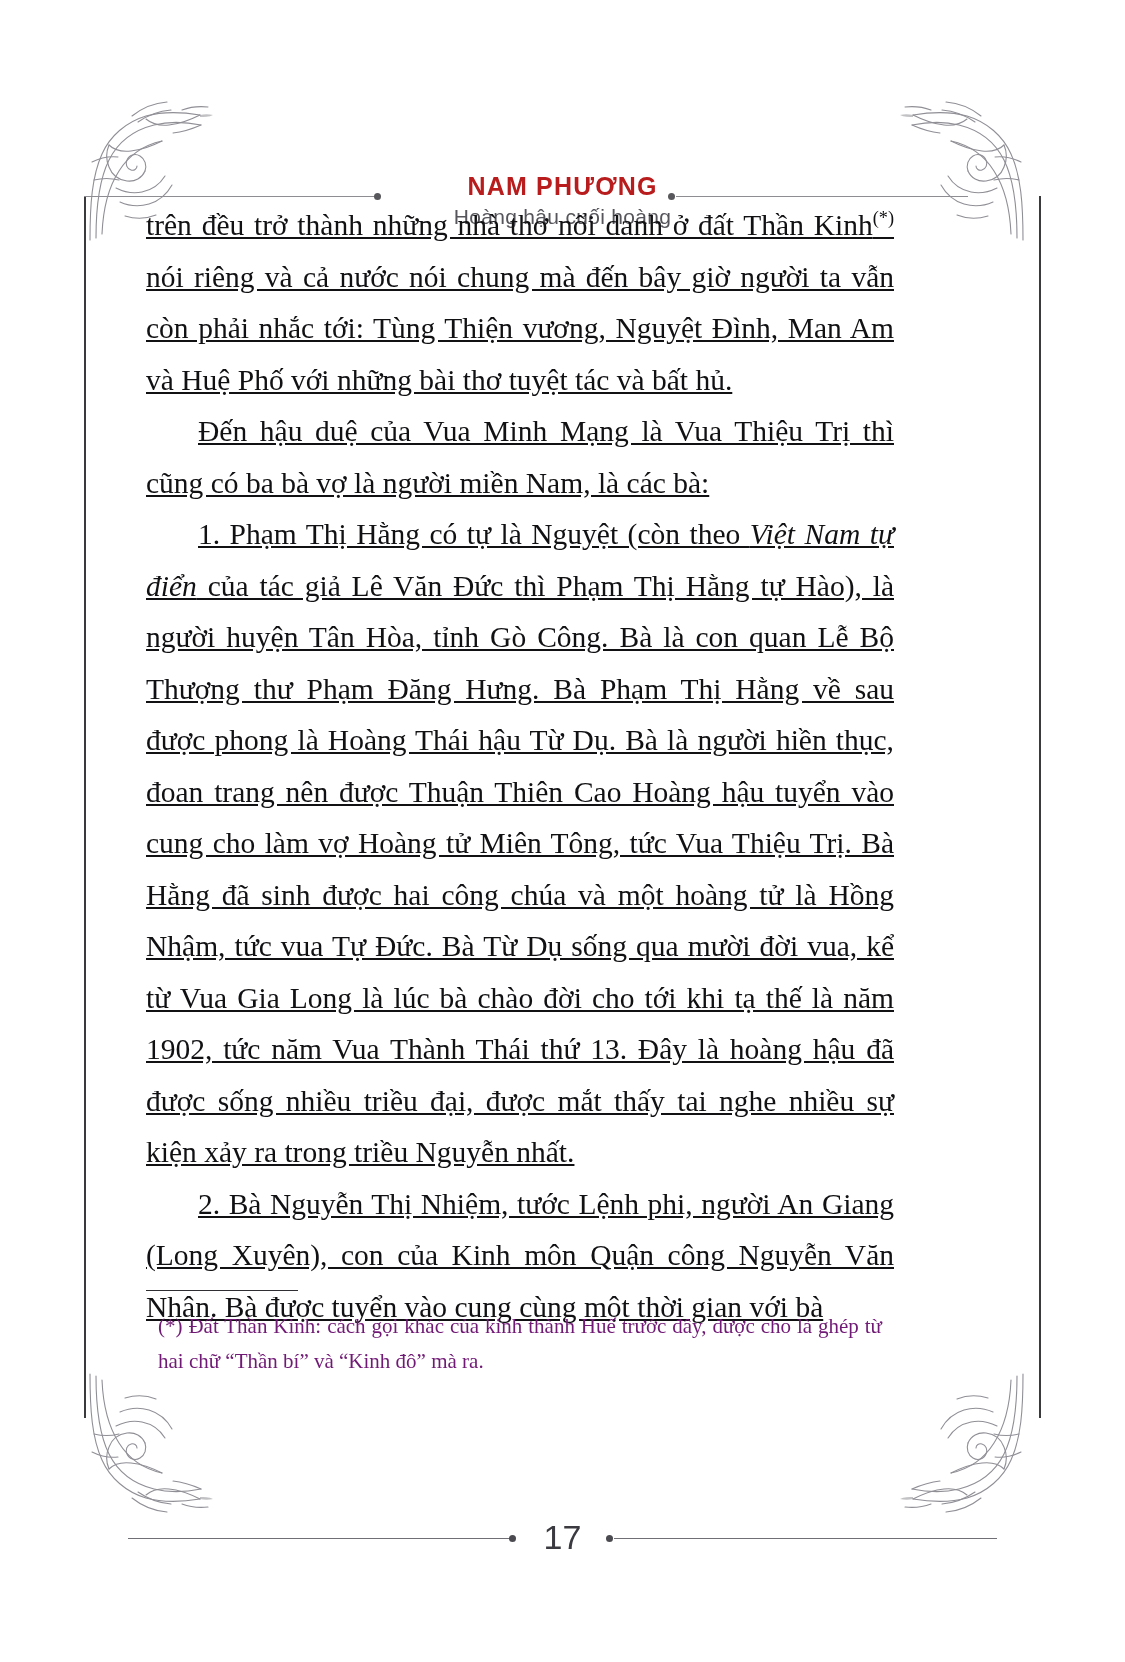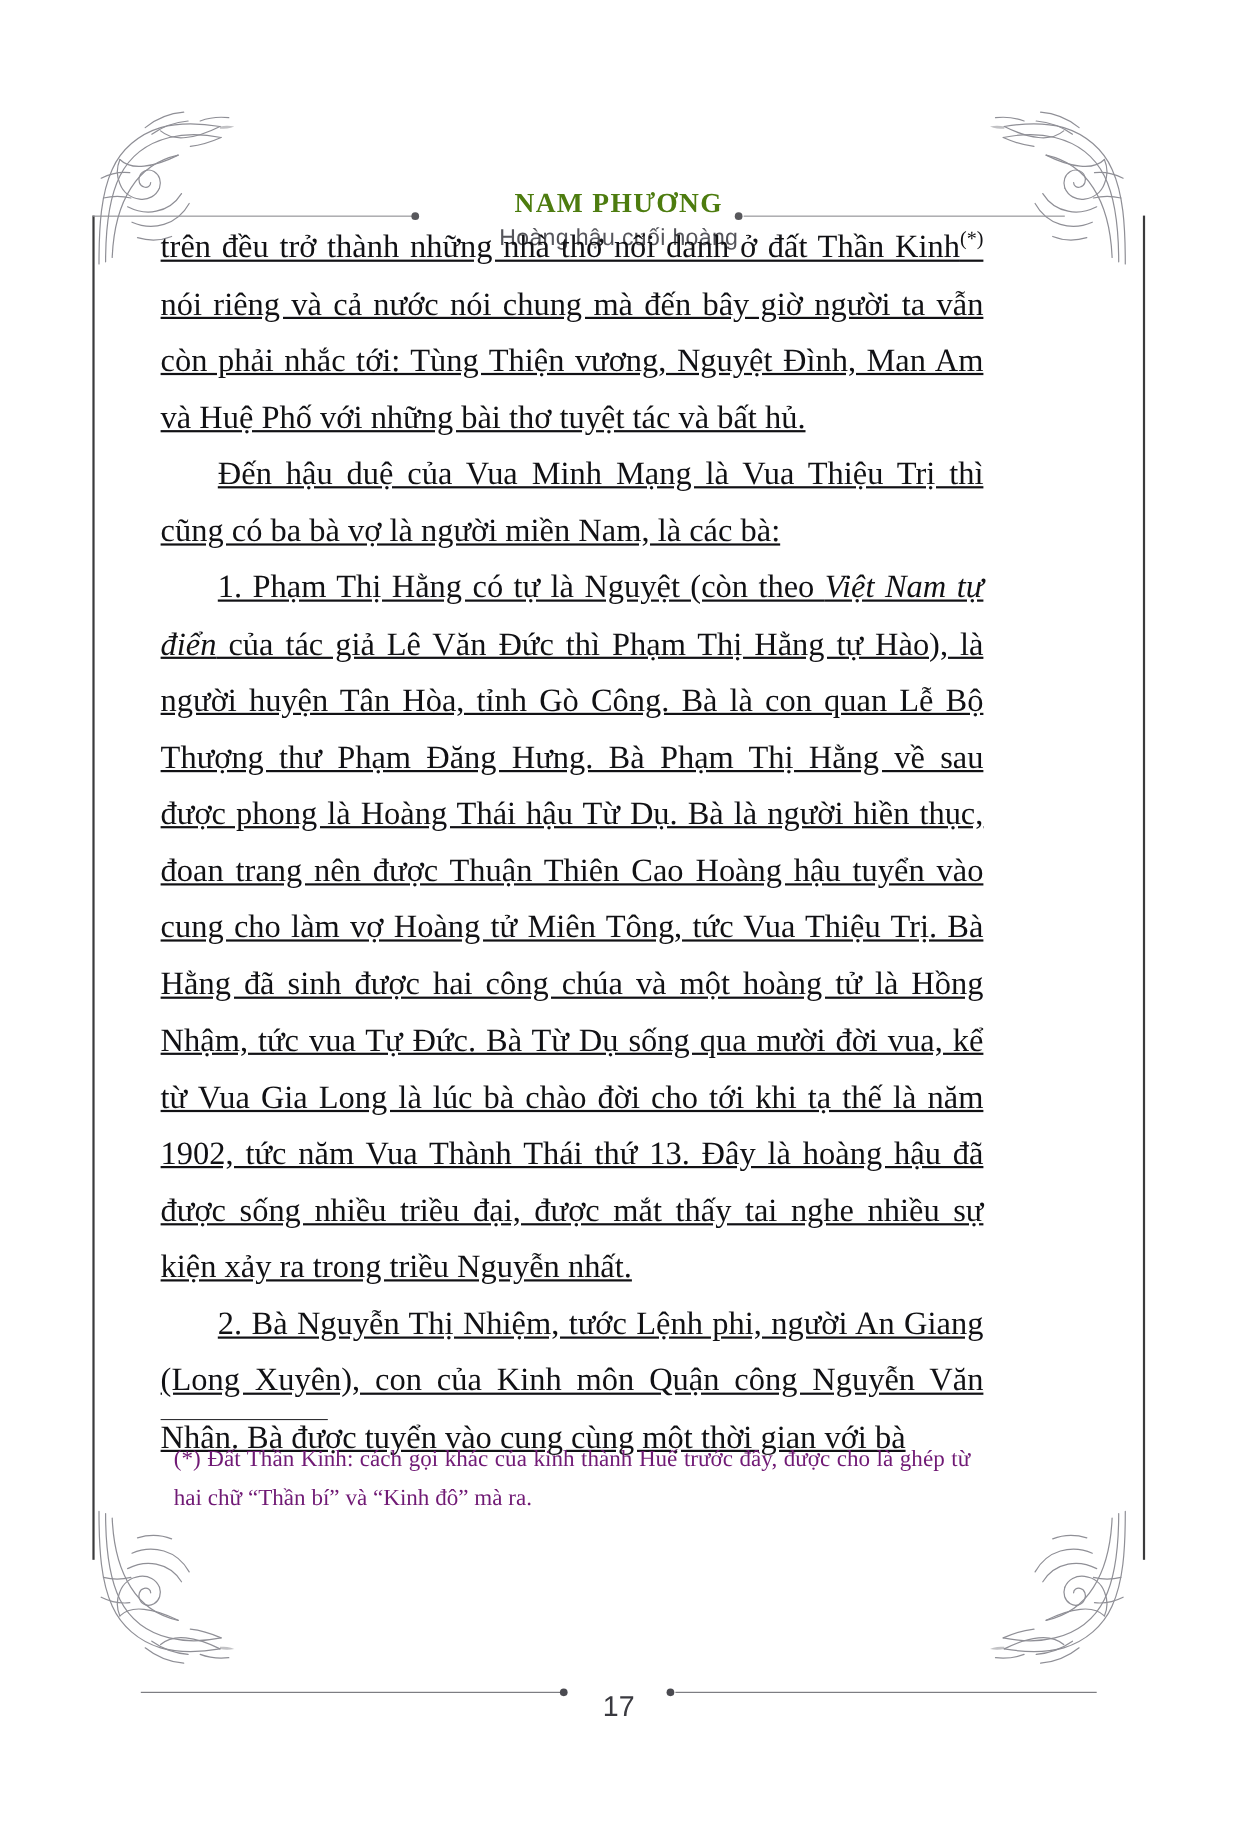--- a/index.html
+++ b/index.html
@@ -53,25 +53,25 @@
     background: #58585c;
   }
   .header-dot.left  { left: 374px; }
   .header-dot.right { left: 668px; }
 
   #header-title {
     position: absolute;
     left: 0; top: 88px;
     width: 1125px;
     text-align: center;
-    font-family: Liberation Serif, serif;
+    font-family: Liberation Sans, sans-serif;
     font-size: 25px;
     font-weight: 700;
     letter-spacing: 1.2px;
-    color: #4d7c0f;
+    color: #b91c1c;
   }
   #header-subtitle {
     position: absolute;
     left: 0; top: 121px;
     width: 1125px;
     text-align: center;
     font-family: "Liberation Sans", "DejaVu Sans", sans-serif;
     font-size: 21px;
     font-weight: 400;
     letter-spacing: .3px;
@@ -152,25 +152,25 @@
     position: absolute;
     top: 35px;
     width: 7px; height: 7px;
     border-radius: 50%;
     background: #4a4a50;
   }
   .footer-dot.left  { left: 509px; }
   .footer-dot.right { left: 606px; }
   #page-number {
     position: absolute;
-    left: 0; top: 36px;
+    left: 0; top: 18px;
     width: 1125px;
     text-align: center;
     font-family: "Liberation Sans", "DejaVu Sans", sans-serif;
-    font-size: 26px;
+    font-size: 34px;
     font-weight: 400;
     color: #3a3a40;
   }
 </style>
 </head>
 <body>
 
 <div id="page">
 
   <div class="frame-rule rule-left"></div>

